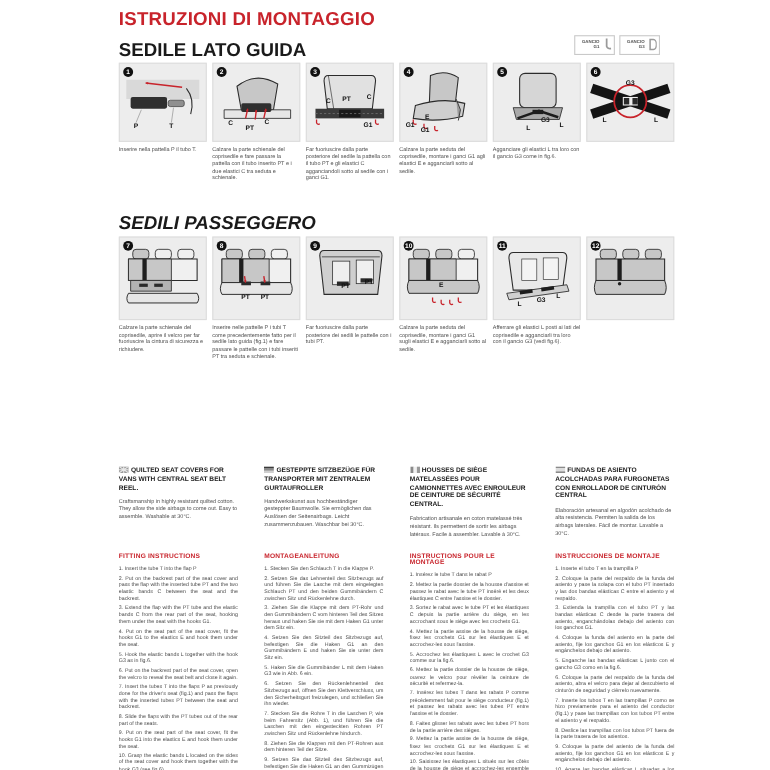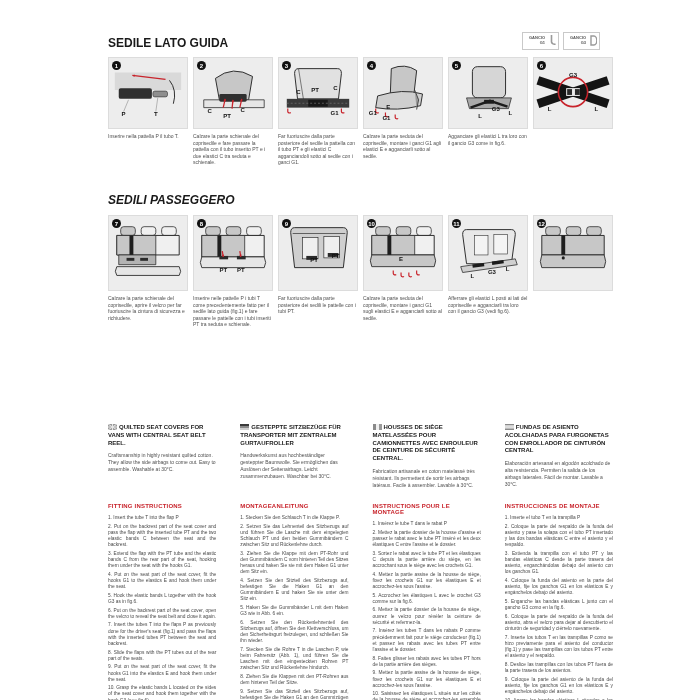--- a/index.html
+++ b/index.html
@@ -1,19 +1,19 @@
 <!DOCTYPE html>
 <html><head>
 <meta charset="utf-8">
 <style>
   html,body{margin:0;padding:0;background:#fff;}
   .page{position:relative;width:700px;height:700px;background:#ffffff;overflow:hidden;
         font-family:"Liberation Sans", sans-serif;color:#222;}
   .title{position:absolute;left:108px;top:8px;font-size:17px;font-weight:bold;color:#c8232b;letter-spacing:.2px;}
-  .sec-title{position:absolute;left:108px;font-size:12px;font-weight:bold;color:#1a1a1a;}
+  .sec-title{position:absolute;left:108px;font-size:17px;font-weight:bold;color:#1a1a1a;}
   #sec1{top:36px;} #sec2{top:193px;font-style:italic;}
   .legend{position:absolute;left:522px;top:32px;display:flex;gap:4px;}
   .legend-box{width:37px;height:18px;border:1px solid #c9c9c9;background:#fff;display:flex;align-items:center;justify-content:flex-end;gap:2px;padding:0 2px;box-sizing:border-box;}
   .legend-text{font-size:4px;font-weight:bold;color:#555;text-align:right;line-height:1.2;}
   .panel-row{position:absolute;left:108px;display:grid;grid-template-columns:repeat(6,80px);column-gap:5px;}
   #row1{top:57px;} #row2{top:215px;}
   .cell{width:80px;}
   .panel{position:relative;width:80px;background:#ededed;border:1px solid #dcdcdc;box-sizing:border-box;}
   #row1 .panel{height:72px;} #row2 .panel{height:76px;}
   .badge{position:absolute;left:3px;top:3px;width:9px;height:9px;border-radius:50%;background:#111;
@@ -27,20 +27,21 @@
   .desc-body{font-size:5px;color:#4f4f4f;line-height:1.4;}
   .inst-grid{top:503px;}
   .inst-head{font-size:6px;font-weight:bold;color:#c8232b;margin-bottom:6px;letter-spacing:.2px;}
   .inst-item{font-size:4.8px;color:#4a4a4a;line-height:1.28;margin-bottom:2.6px;text-align:justify;}
 </style>
 </head>
 <body>
 
 <div class="page">
 
+  <div class="title">ISTRUZIONI DI MONTAGGIO</div>
 
   <div class="sec-title" id="sec1">SEDILE LATO GUIDA</div>
 
   <div class="legend">
     <div class="legend-box">
       <span class="legend-text">
         <span>GANCIO</span><br><span>G1</span>
       </span>
       <svg width="9" height="14" viewBox="0 0 9 14">
         <path d="M4.5 1 v7 a3 3 0 0 0 4 2" fill="none" stroke="#9a9a9a" stroke-width="1.6"></path>

